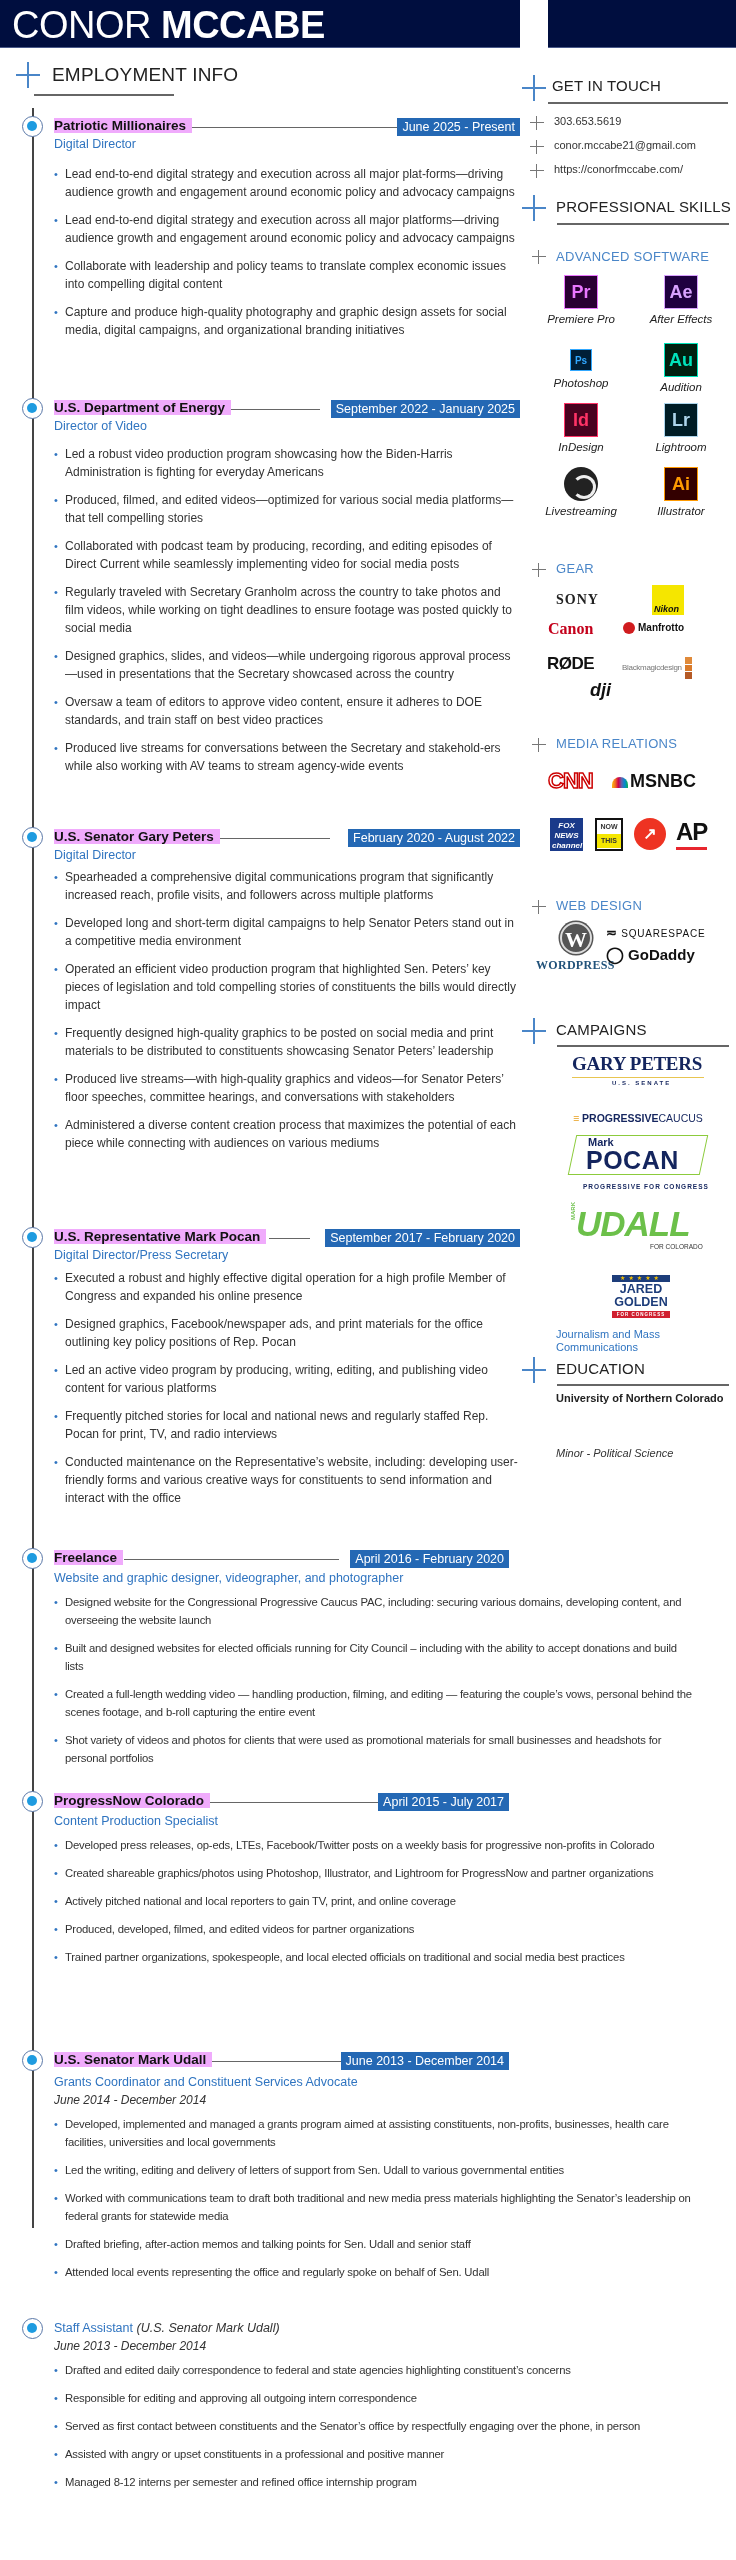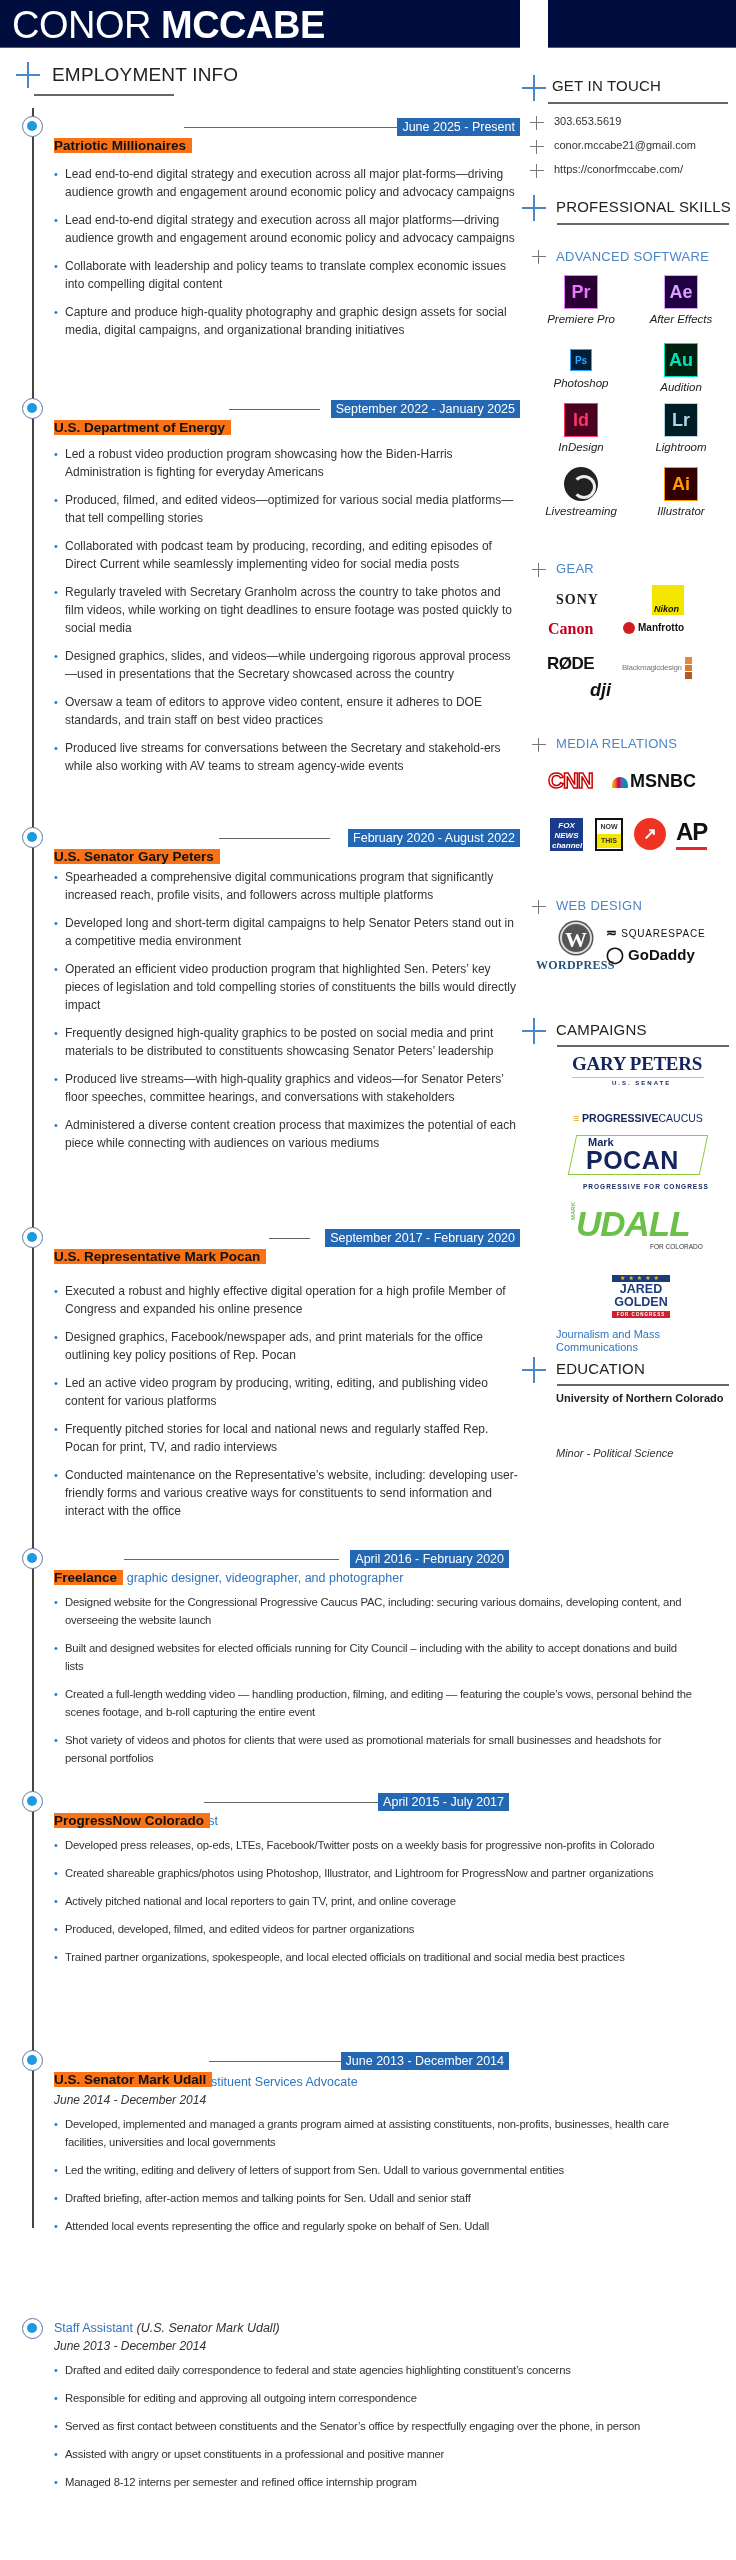--- a/index.html
+++ b/index.html
@@ -25,21 +25,21 @@
   .sec-rule { position: absolute; height: 1.5px; background: #666; }
   .sub-title { position: absolute; font-size: 13px; color: #4a86c8; letter-spacing: 0.3px; }
 
   
   .tl-line { position: absolute; left: 32px; top: 108px; width: 1.5px; height: 2120px; background: #444; }
   .node { position: absolute; left: 22px; width: 21px; height: 21px; border-radius: 50%; border: 1.5px solid #5a78a8; background: #fff; }
   .node::after { content: ""; position: absolute; left: 4px; top: 4px; width: 10px; height: 10px; border-radius: 50%; background: #1e9be0; }
 
   .job { position: absolute; left: 54px; width: 466px; }
   .job-head { position: relative; height: 18px; }
-  .org { position: absolute; left: 0; top: 0; font-size: 13.5px; font-weight: 700; color: #111; white-space: nowrap; background: #f97316; padding-right: 6px; margin-top: 20px; }
+  .org { position: absolute; left: 0; top: 0; font-size: 13.5px; font-weight: 700; color: #111; white-space: nowrap; background: #f0abfc; padding-right: 6px; }
   .job-rule { position: absolute; top: 9px; height: 1px; background: #666; }
   .date-badge { position: absolute; top: 0; right: 0; background: #2468b4; color: #fff; font-size: 12.5px; padding: 1px 5px; white-space: nowrap; line-height: 16px; }
   .role { font-size: 12.5px; color: #2f74c0; margin-top: 1px; }
   .role .note { color: #333; font-style: italic; }
   .sub-date { font-size: 12px; color: #333; font-style: italic; margin-top: 4px; }
   ul.bullets { list-style: none; margin-top: 8px; }
   ul.bullets li { position: relative; padding-left: 11px; font-size: 12px; line-height: 18px; color: #333; margin-bottom: 10px; }
   ul.bullets li::before { content: "\2022"; position: absolute; left: 0; top: 0; color: #2f74c0; font-size: 11px; }
   .narrow ul.bullets li { font-size: 11.3px; letter-spacing: -0.2px; }
 
@@ -130,21 +130,21 @@
 </div>
 
 <div class="node" style="top:1227px;"></div>
 <div class="job" style="top:1229px;">
   <div class="job-head">
     <div class="job-rule" style="left:215px;right:210px;"></div>
     <span class="org">U.S. Representative Mark Pocan</span>
     <span class="date-badge">September 2017 - February 2020</span>
   </div>
   <div class="role">Digital Director/Press Secretary</div>
-  <ul class="bullets" style="margin-top:20px;">
+  <ul class="bullets" style="margin-top:7px;">
     <li>Executed a robust and highly effective digital operation for a high profile Member of Congress and expanded his online presence</li>
     <li>Designed graphics, Facebook/newspaper ads, and print materials for the office outlining key policy positions of Rep. Pocan</li>
     <li>Led an active video program by producing, writing, editing, and publishing video content for various platforms</li>
     <li>Frequently pitched stories for local and national news and regularly staffed Rep. Pocan for print, TV, and radio interviews</li>
     <li>Conducted maintenance on the Representative’s website, including: developing user-friendly forms and various creative ways for constituents to send information and interact with the office</li>
   </ul>
 </div>
 
 <div class="node" style="top:1548px;"></div>
 <div class="job narrow" style="top:1550px;width:640px;">
@@ -184,20 +184,21 @@
   <div class="job-head" style="width:455px;">
     <div class="job-rule" style="left:155px;right:160px;"></div>
     <span class="org">U.S. Senator Mark Udall</span>
     <span class="date-badge">June 2013 - December 2014</span>
   </div>
   <div class="role" style="margin-top:5px;">Grants Coordinator and Constituent Services Advocate</div>
   <div class="sub-date">June 2014 - December 2014</div>
   <ul class="bullets">
     <li>Developed, implemented and managed a grants program aimed at assisting constituents, non-profits, businesses, health care facilities, universities and local governments</li>
     <li>Led the writing, editing and delivery of letters of support from Sen. Udall to various governmental entities</li>
+    <li>Worked with communications team to draft both traditional and new media press materials highlighting the Senator’s leadership on federal grants for statewide media</li>
     <li>Drafted briefing, after-action memos and talking points for Sen. Udall and senior staff</li>
     <li>Attended local events representing the office and regularly spoke on behalf of Sen. Udall</li>
   </ul>
 </div>
 
 <div class="node" style="top:2318px;"></div>
 <div class="job narrow" style="top:2320px;width:640px;">
   <div class="role">
     <span>Staff Assistant</span>
     <span class="note">(U.S. Senator Mark Udall)</span>

